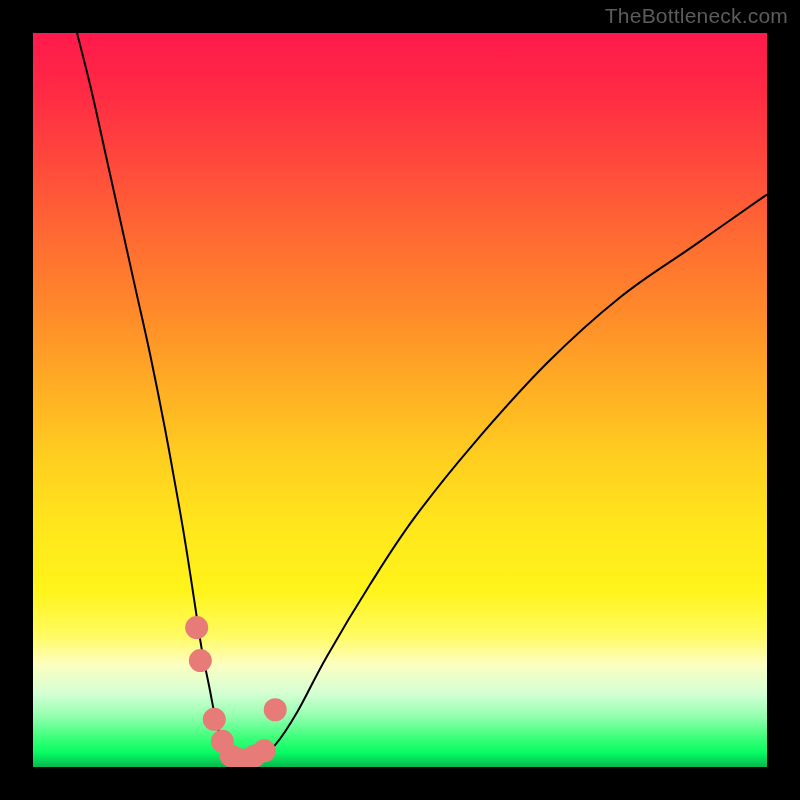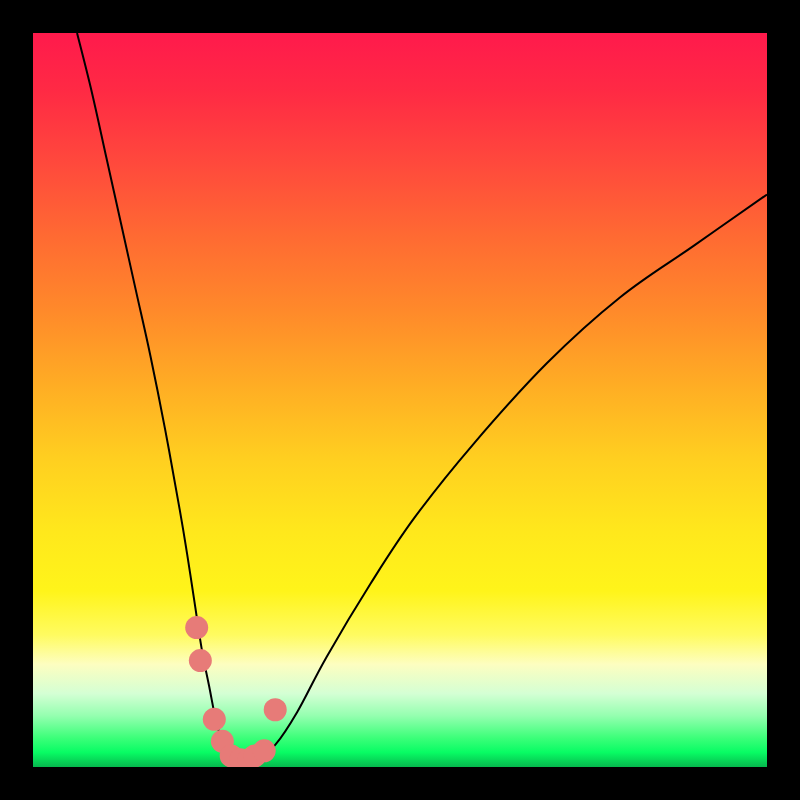--- a/index.html
+++ b/index.html
@@ -80,13 +80,14 @@
           <circle cx="189.372" cy="708.31" r="11.5" fill="#e77b78"></circle>
           <circle cx="198.18" cy="722.99" r="11.5" fill="#e77b78"></circle>
           <circle cx="207.722" cy="726.66" r="11.5" fill="#e77b78"></circle>
           <circle cx="215.796" cy="726.66" r="11.5" fill="#e77b78"></circle>
           <circle cx="221.668" cy="722.99" r="11.5" fill="#e77b78"></circle>
           <circle cx="231.21" cy="717.852" r="11.5" fill="#e77b78"></circle>
           <circle cx="242.22" cy="676.748" r="11.5" fill="#e77b78"></circle>
         </g>
     </svg>
   </div>
+  <div class="watermark">TheBottleneck.com</div>
 </div>
 
 </body></html>

